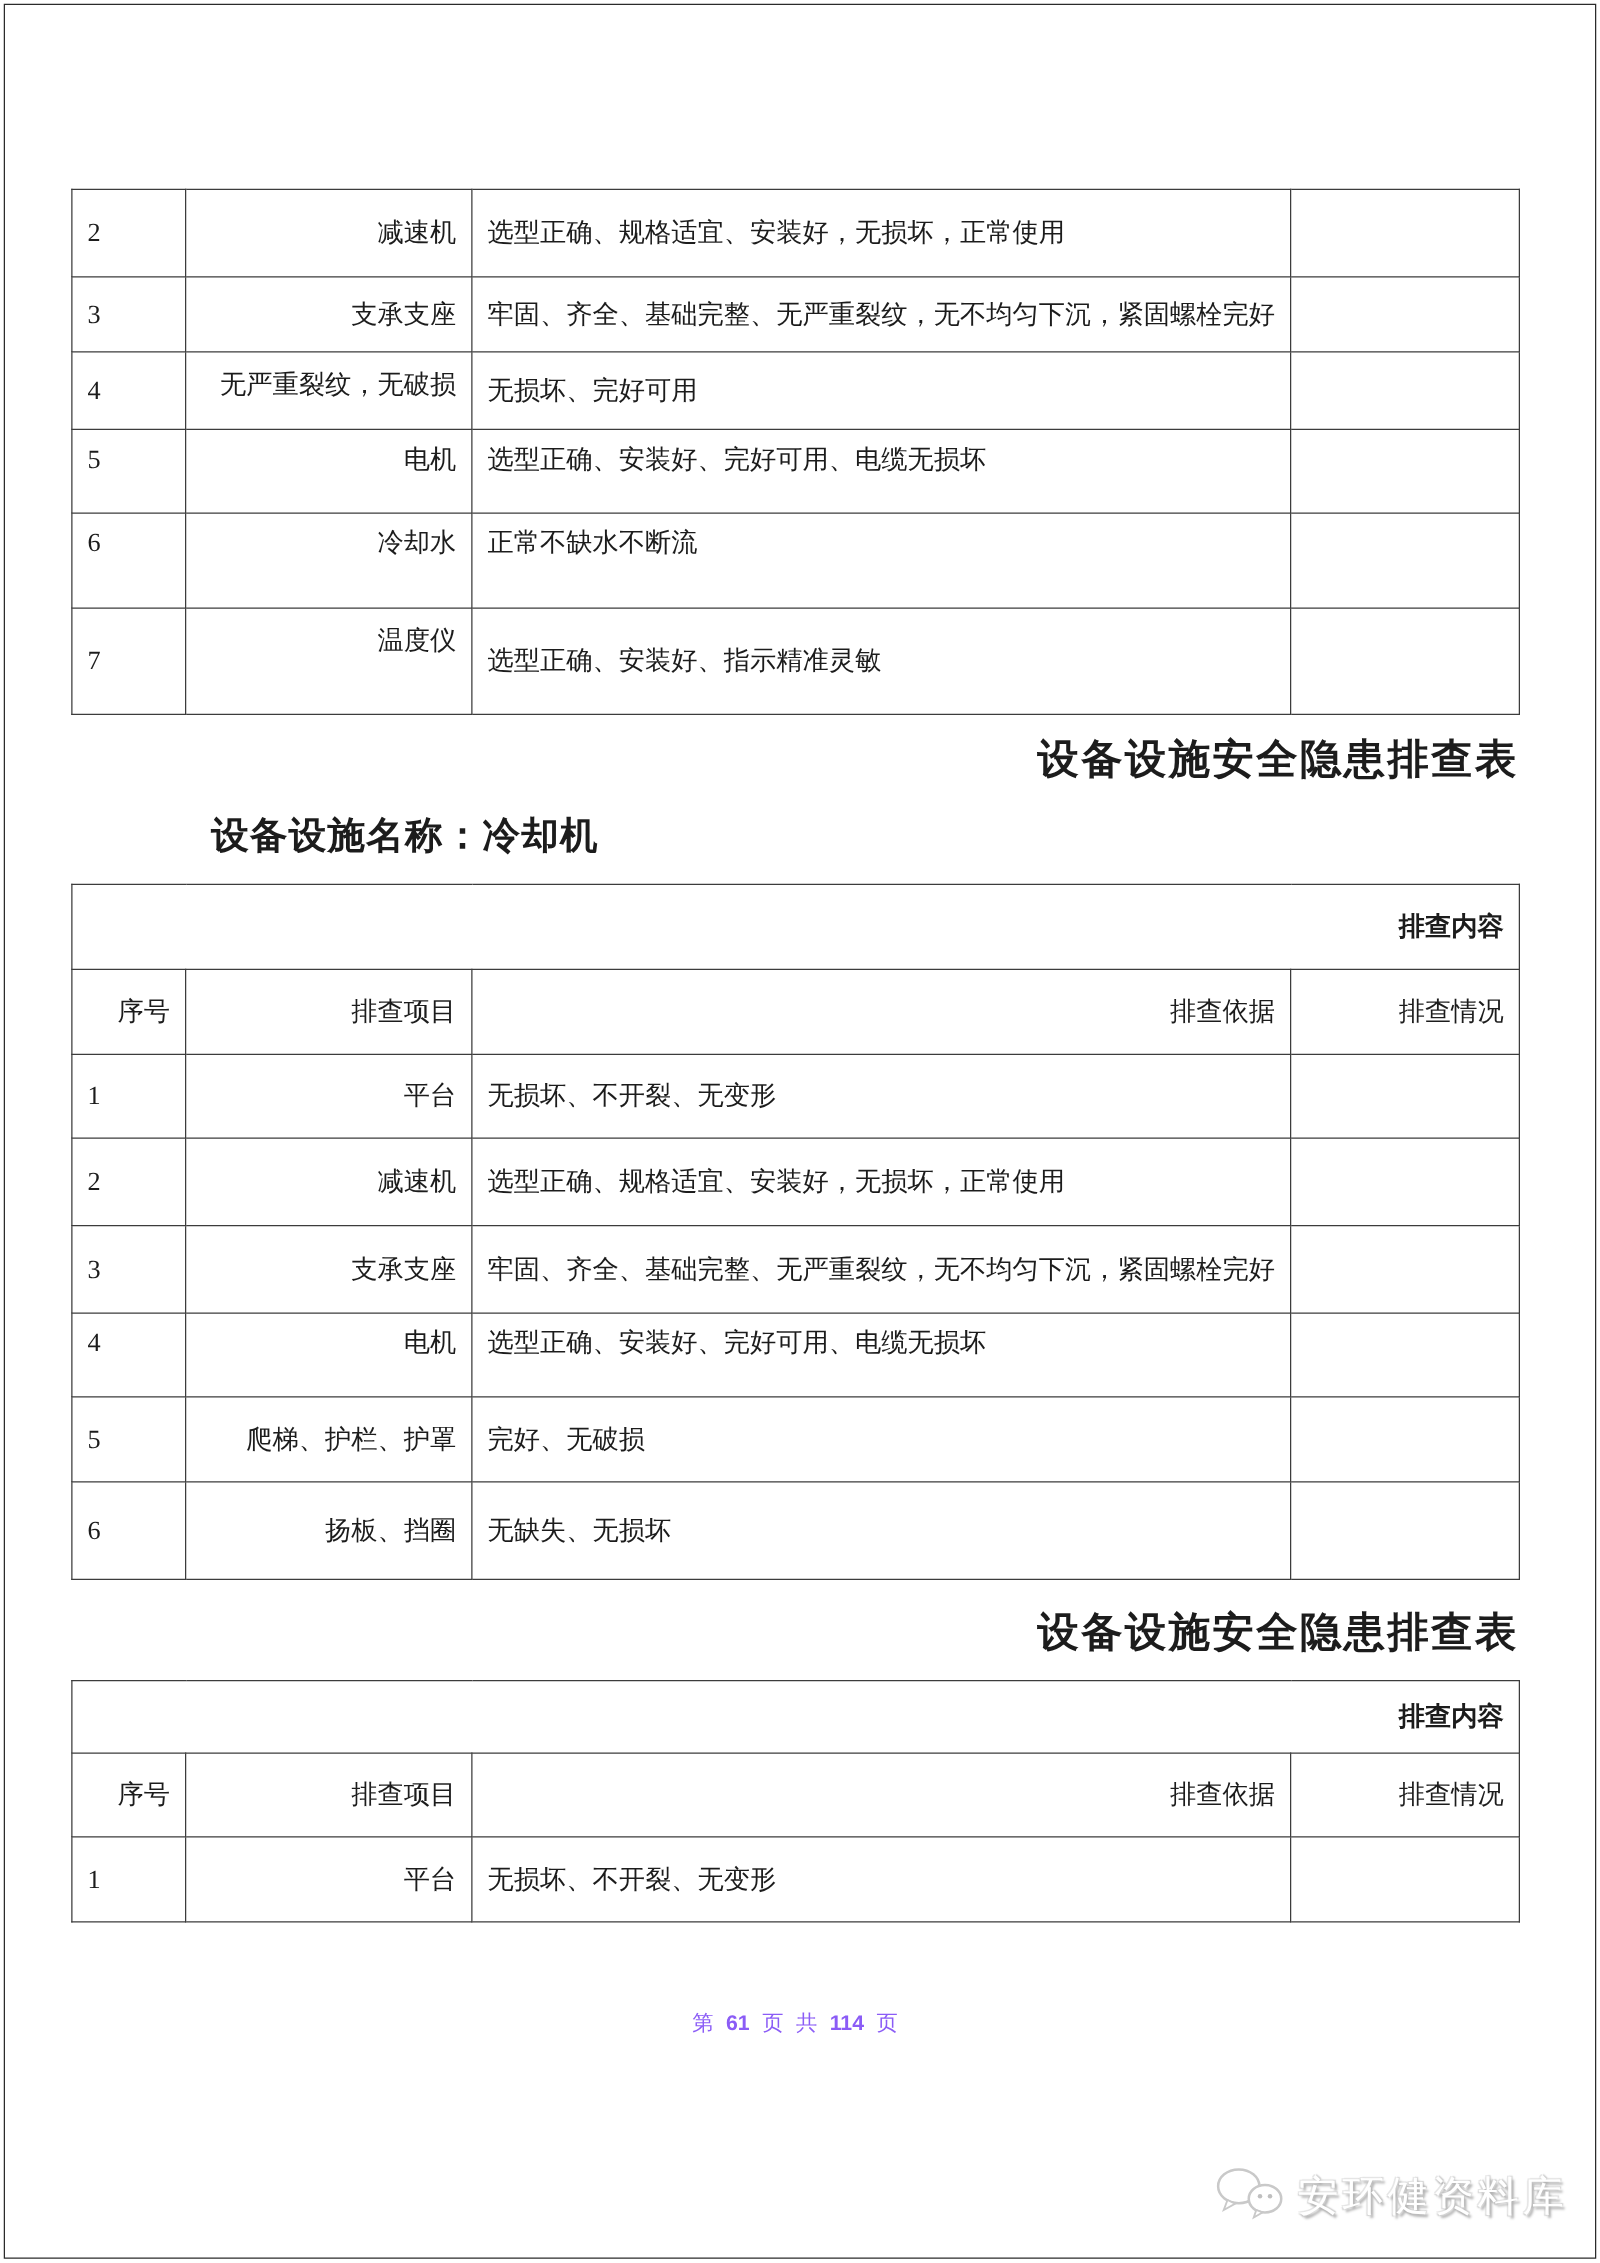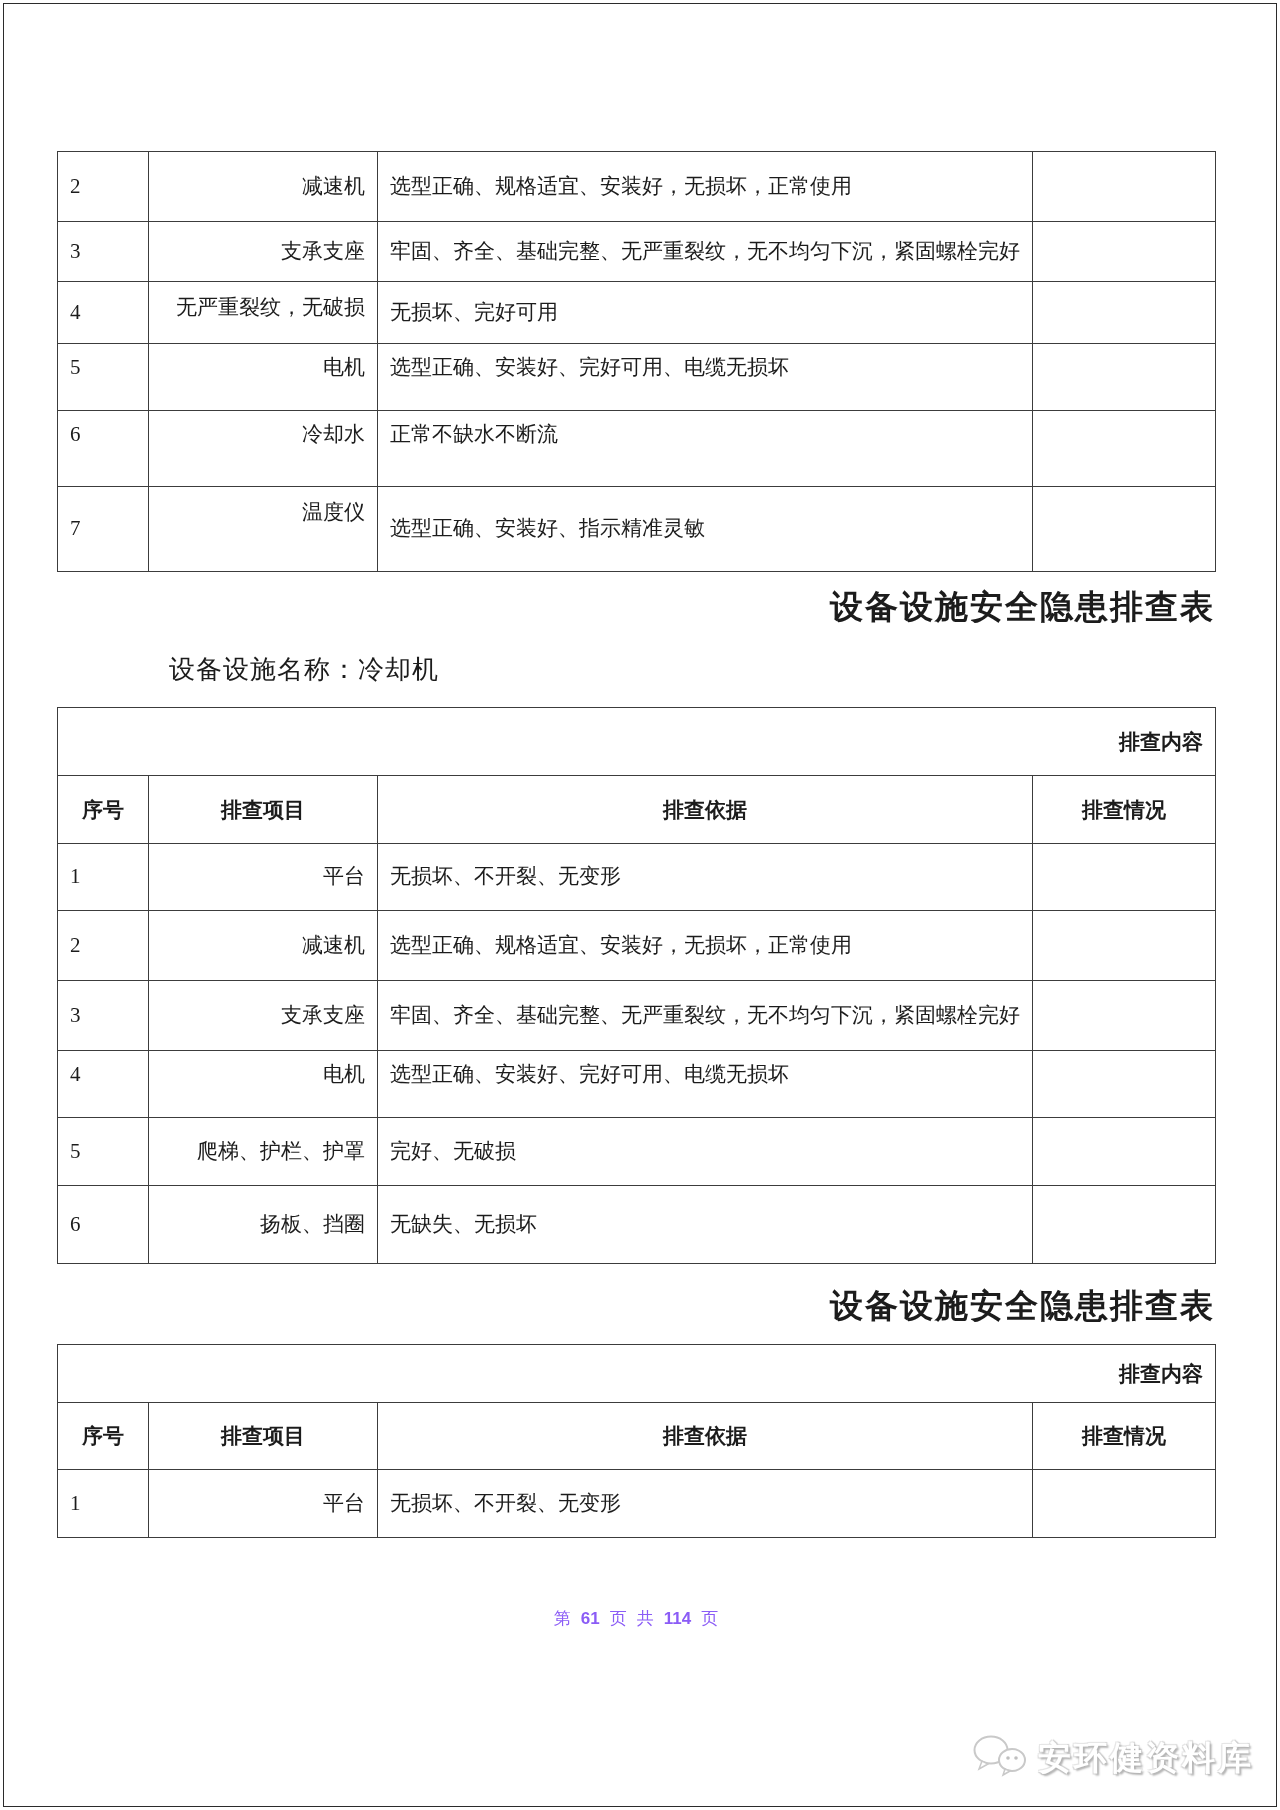--- a/index.html
+++ b/index.html
@@ -20,46 +20,46 @@
   .col-item   { width:229px; }
   .col-basis  { width:655px; }
   .col-status { width:183px; }
 
   .serial { font-size:28px; padding-left:18px; font-family:"Liberation Serif", serif; }
   .itemc  { padding-left:20px;text-align:right; }
   .basisc { padding-left:13px; }
 
   .span-header { text-align:right; font-family:"Liberation Sans", sans-serif;
                  font-weight:bold; font-size:24px; }
-  .col-header  { text-align:center; font-family:"Liberation Sans", sans-serif;
-                 font-weight:bold; font-size:23px; }
+  .col-header  { text-align:right; font-family:"Liberation Sans", sans-serif;
+                 font-weight:normal; font-size:23px; }
 
   tr.vtop td { vertical-align:top; padding-top:8px; }
   td.cell-top { vertical-align:top; padding-top:10px; }
 
   .main-title { text-align:right; font-family:"Liberation Sans", sans-serif;
                 font-weight:bold; font-size:33px; letter-spacing:2px;
                 line-height:40px; margin:0; }
   .t-title-1 { margin-top:15px; }
   .t-title-2 { margin-top:22px; }
-  .name-line { font-family:"Liberation Sans", sans-serif; font-weight:normal;
-               font-size:26px; line-height:40px; margin:22px 0 0 112px;
+  .name-line { font-family:"Liberation Sans", sans-serif; font-weight:bold;
+               font-size:30px; line-height:40px; margin:22px 0 0 112px;
                letter-spacing:1px; }
   .gap-before-table { height:18px; }
 
   .mt-table1 { margin-top:151px; }
 
   .footer { margin-top:69px; text-align:center; font-size:17px; color:#8b5cf6; }
   .footer span { display:inline-block; }
   .footer .zh { font-family:"Liberation Serif", serif; margin:0 5px; }
   .footer .num { font-family:"Liberation Sans", sans-serif; font-weight:bold; margin:0 5px; }
 
   .watermark { position:absolute; right:26px; bottom:26px; display:flex;
                align-items:center; gap:8px; }
-  .wm-text { font-family:"Liberation Sans", sans-serif; font-weight:bold;
+  .wm-text { font-family:"Liberation Sans", sans-serif; font-weight:normal;
              font-size:33px; letter-spacing:3px; color:#ffffff;
              text-shadow: 2px 2px 2px #b2b2b2, -1px -1px 0 #e6e6e6,
                           1px -1px 1px #d2d2d2, -1px 1px 1px #d2d2d2; }
 </style>
 </head>
 <body>
 
 <div class="page">
   <div class="page-frame"></div>
 

